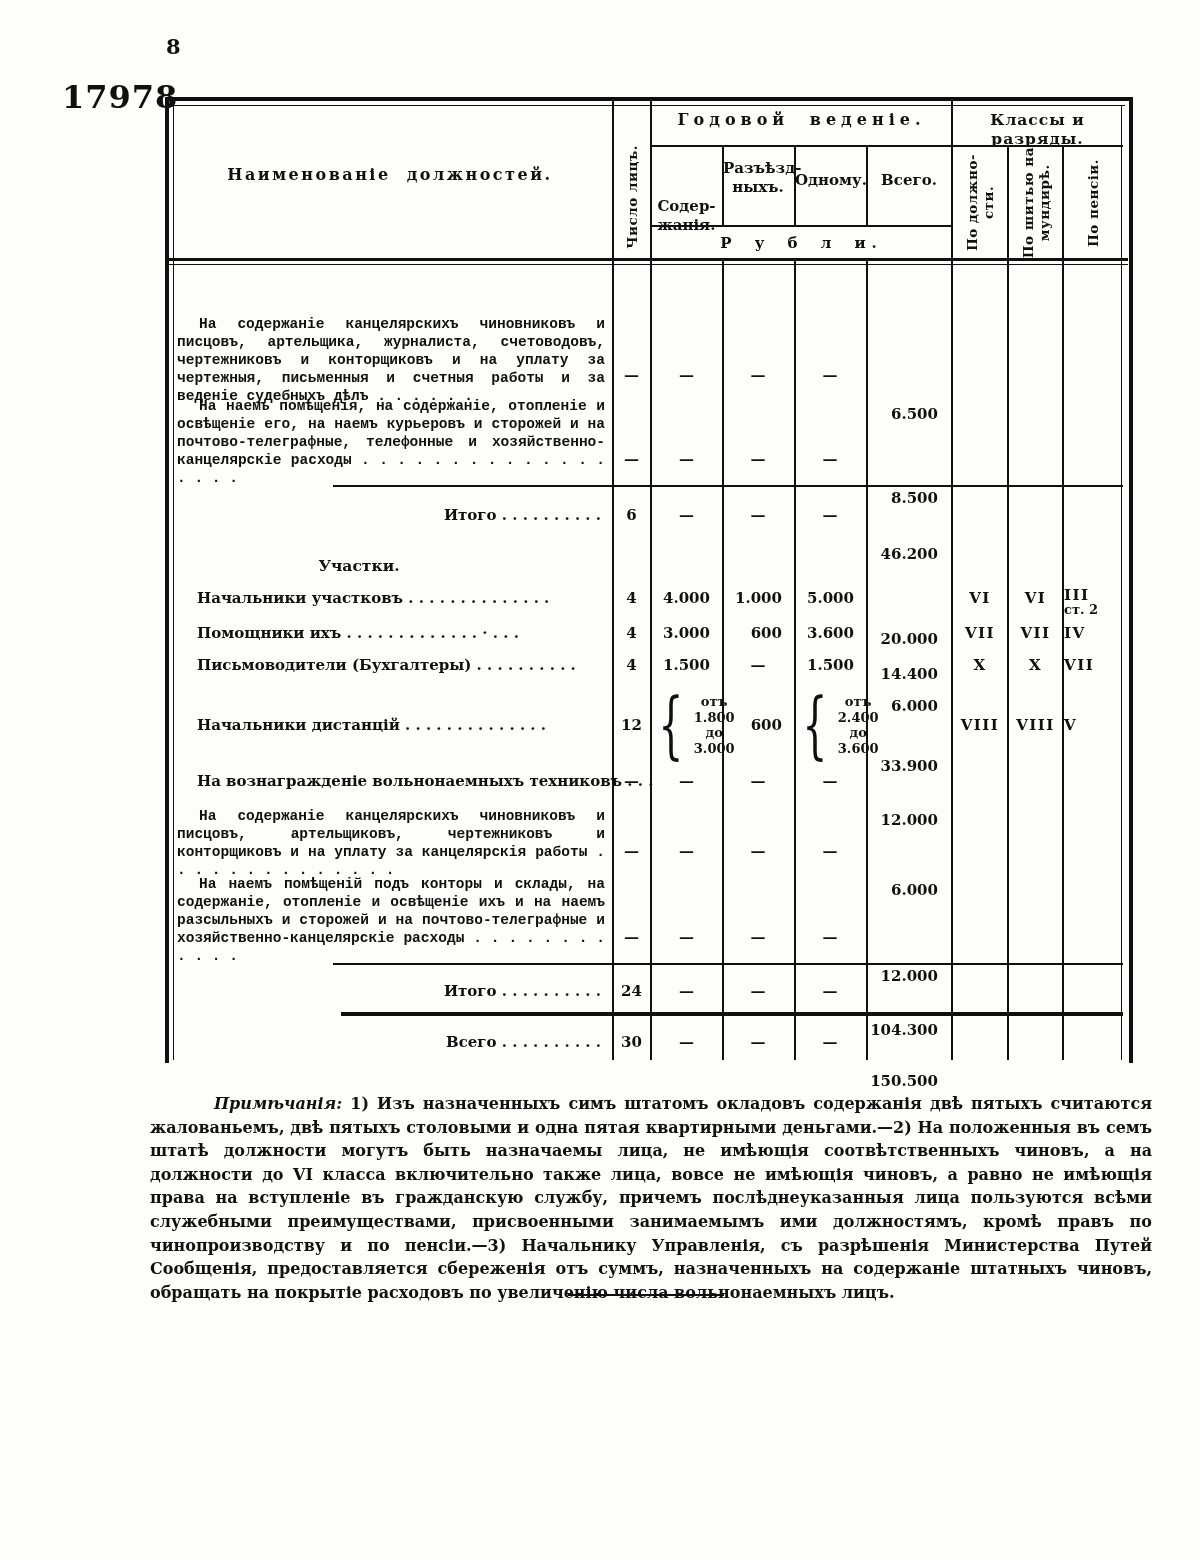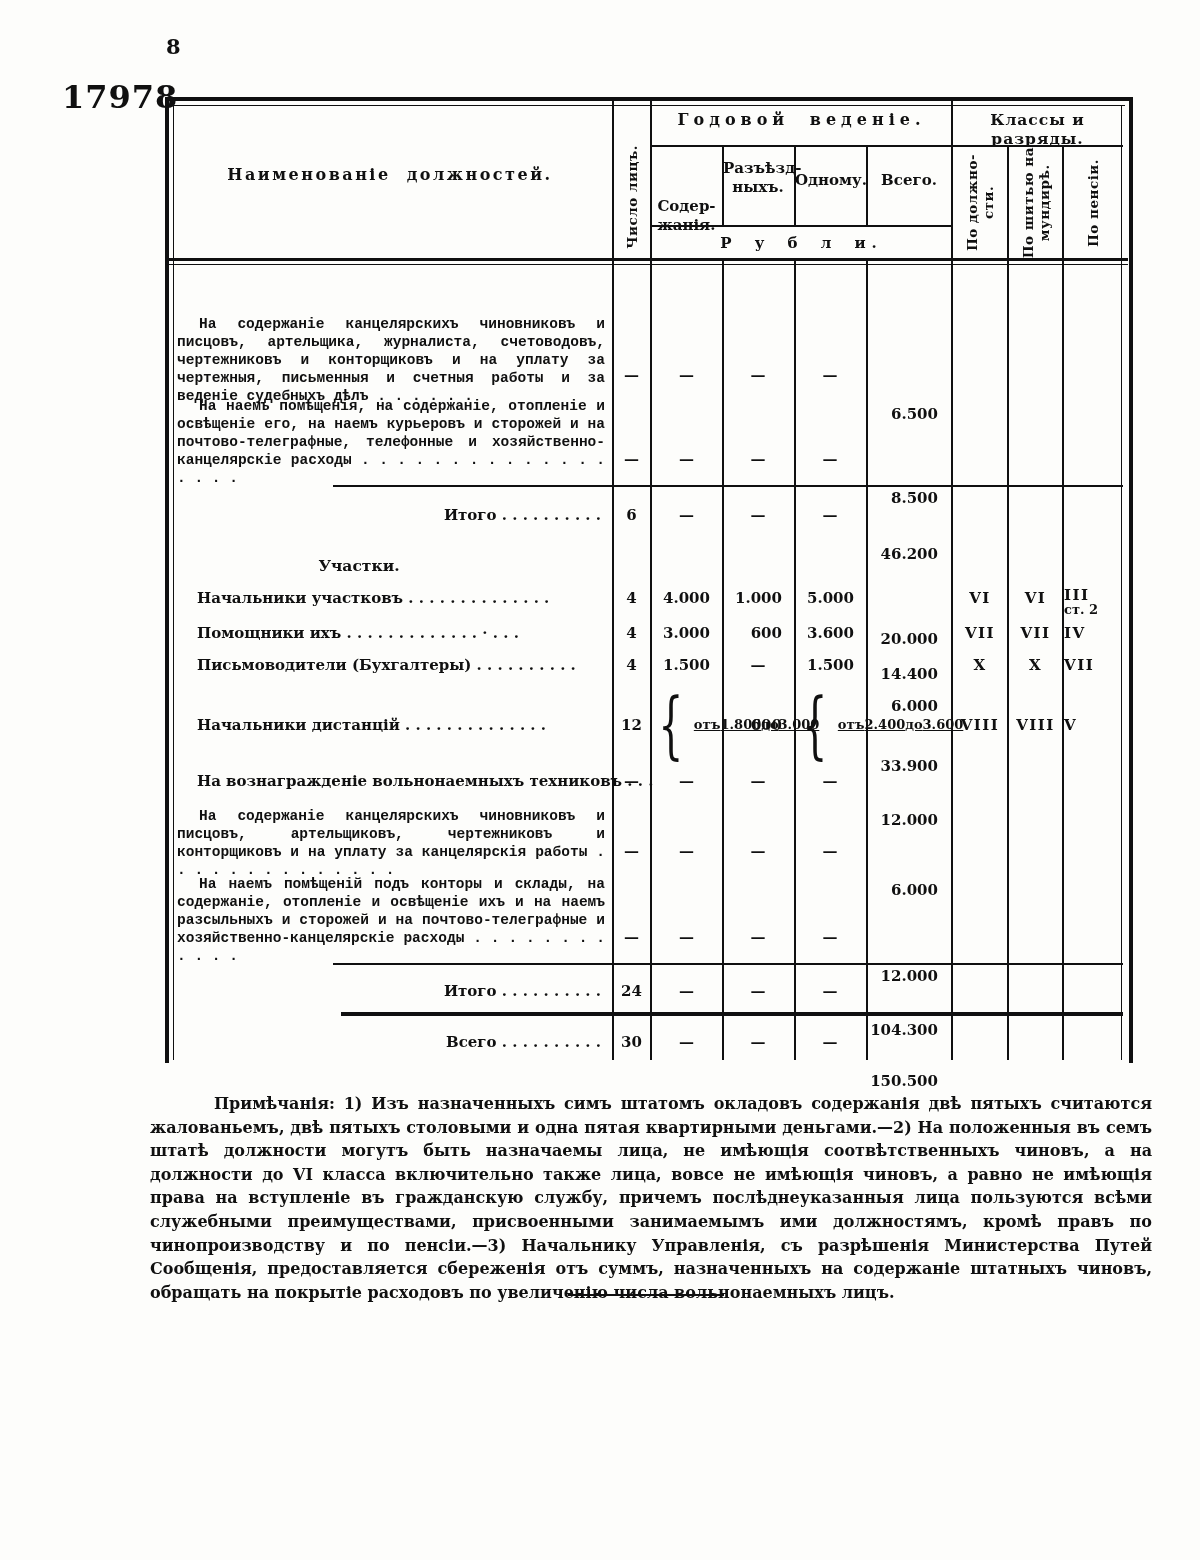--- a/index.html
+++ b/index.html
@@ -39,25 +39,25 @@
   .dash{text-align:center;padding:0;}
   .label{left:4px;width:440px;box-sizing:border-box;}
   .textblock{font-size:14.5px;line-height:18px;text-align:justify;text-indent:22px;
     padding:0 4px 0 8px;font-family:Liberation Mono, monospace;}
   .oneline{padding-left:28px;white-space:nowrap;}
   .rightlab{text-align:right;padding-right:8px;}
   .section{text-align:center;font-size:15.5px;padding-right:60px;}
   .bracecell{position:absolute;display:flex;align-items:center;height:78px;}
   .brace{font-size:72px;font-weight:400;line-height:72px;transform:scaleX(0.55);
     margin-left:-6px;flex:0 0 auto;}
-  .bvals{flex:1;display:flex;flex-direction:row;text-align:center;
-    font-size:13px;font-weight:700;line-height:15.5px;text-decoration:underline;}
+  .bvals{flex:1;display:flex;flex-direction:column;text-align:center;
+    font-size:13px;font-weight:700;line-height:15.5px;}
   .notes{position:absolute;left:150px;top:1092px;width:1002px;
     font-size:16px;font-weight:700;line-height:23.6px;text-align:justify;text-indent:64px;}
-  .notes-title{}
+  .notes-title{font-style:italic;}
   .endrule{position:absolute;left:568px;top:1294px;width:156px;height:2px;background:#101010;}
 </style>
 </head>
 <body>
 
 <div class="page">
 
   <div class="pagenum">8</div>
   <div class="docnum">17978</div>
 

